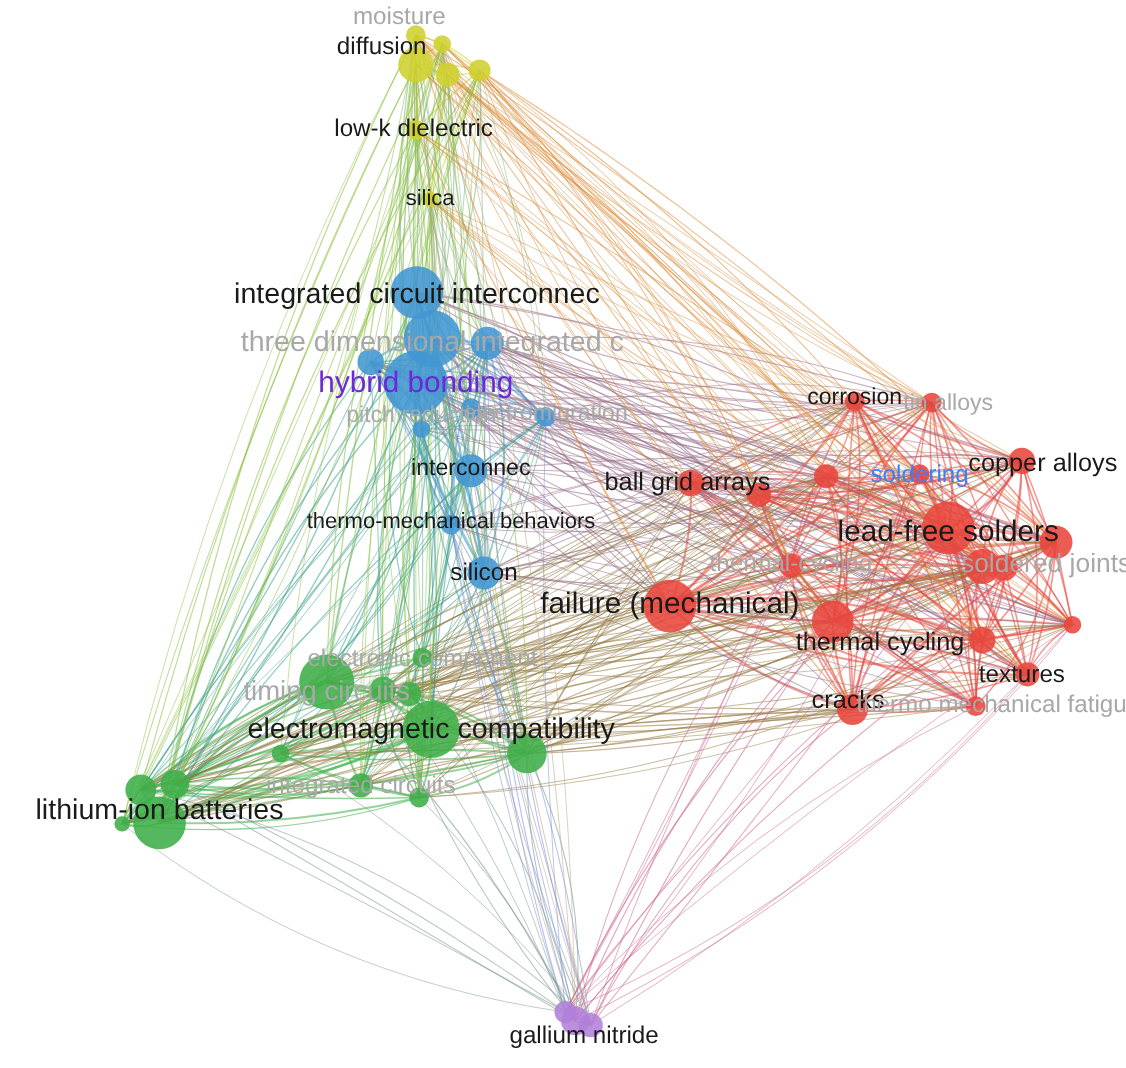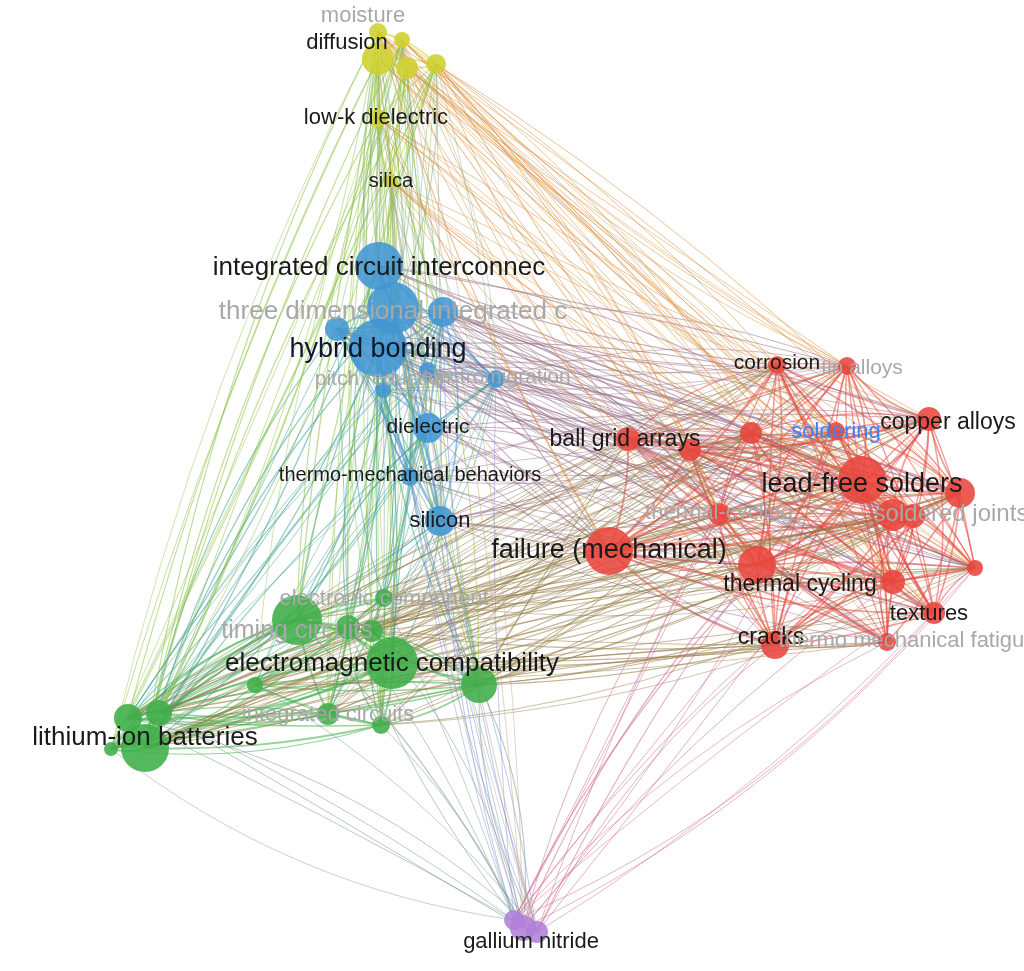--- a/index.html
+++ b/index.html
@@ -896,24 +896,24 @@
         </g>
       </g>
     </svg>
   <div class="labels" id="labels">
       <div class="lbl" style="left: 363px; top: 15px; font-size: 22px; color: rgb(168, 168, 168);">moisture</div>
       <div class="lbl" style="left: 347px; top: 42px; font-size: 22px; color: rgb(26, 26, 26);">diffusion</div>
       <div class="lbl" style="left: 376px; top: 117px; font-size: 22px; color: rgb(26, 26, 26);">low-k dielectric</div>
       <div class="lbl" style="left: 391px; top: 180px; font-size: 20px; color: rgb(26, 26, 26);">silica</div>
       <div class="lbl" style="left: 379px; top: 266px; font-size: 26px; color: rgb(26, 26, 26);">integrated circuit interconnec</div>
       <div class="lbl" style="left: 393px; top: 310px; font-size: 26px; color: rgb(168, 168, 168);">three dimensional integrated c</div>
-      <div class="lbl" style="left: 378px; top: 348px; font-size: 27px; color: #0f172a;">hybrid bonding</div>
+      <div class="lbl" style="left: 378px; top: 348px; font-size: 27px; color: #6d28d9;">hybrid bonding</div>
       <div class="lbl" style="left: 383px; top: 377px; font-size: 21px; color: rgb(168, 168, 168);">pitch reduction</div>
       <div class="lbl" style="left: 496px; top: 375px; font-size: 21px; color: rgb(168, 168, 168);">electromigration</div>
-      <div class="lbl" style="left: 428px; top: 425px; font-size: 21px; color: rgb(26, 26, 26);">dielectric</div>
+      <div class="lbl" style="left: 428px; top: 425px; font-size: 21px; color: rgb(26, 26, 26);">interconnec</div>
       <div class="lbl" style="left: 410px; top: 474px; font-size: 20px; color: rgb(26, 26, 26);">thermo-mechanical behaviors</div>
       <div class="lbl" style="left: 440px; top: 520px; font-size: 22px; color: rgb(26, 26, 26);">silicon</div>
       <div class="lbl" style="left: 625px; top: 438px; font-size: 23px; color: rgb(26, 26, 26);">ball grid arrays</div>
       <div class="lbl" style="left: 777px; top: 361px; font-size: 21px; color: rgb(26, 26, 26);">corrosion</div>
       <div class="lbl" style="left: 862px; top: 366px; font-size: 21px; color: rgb(168, 168, 168);">tin alloys</div>
       <div class="lbl" style="left: 836px; top: 431px; font-size: 22px; color: #3b82f6;">soldering</div>
       <div class="lbl" style="left: 948px; top: 421px; font-size: 23px; color: rgb(26, 26, 26);">copper alloys</div>
       <div class="lbl" style="left: 862px; top: 483px; font-size: 27px; color: rgb(26, 26, 26);">lead-free solders</div>
       <div class="lbl" style="left: 903px; top: 513px; font-size: 24px; color: rgb(168, 168, 168); margin-left: 48px;">soldered joints</div>
       <div class="lbl" style="left: 719px; top: 512px; font-size: 22px; color: rgb(168, 168, 168);">thermal-cycling</div>

